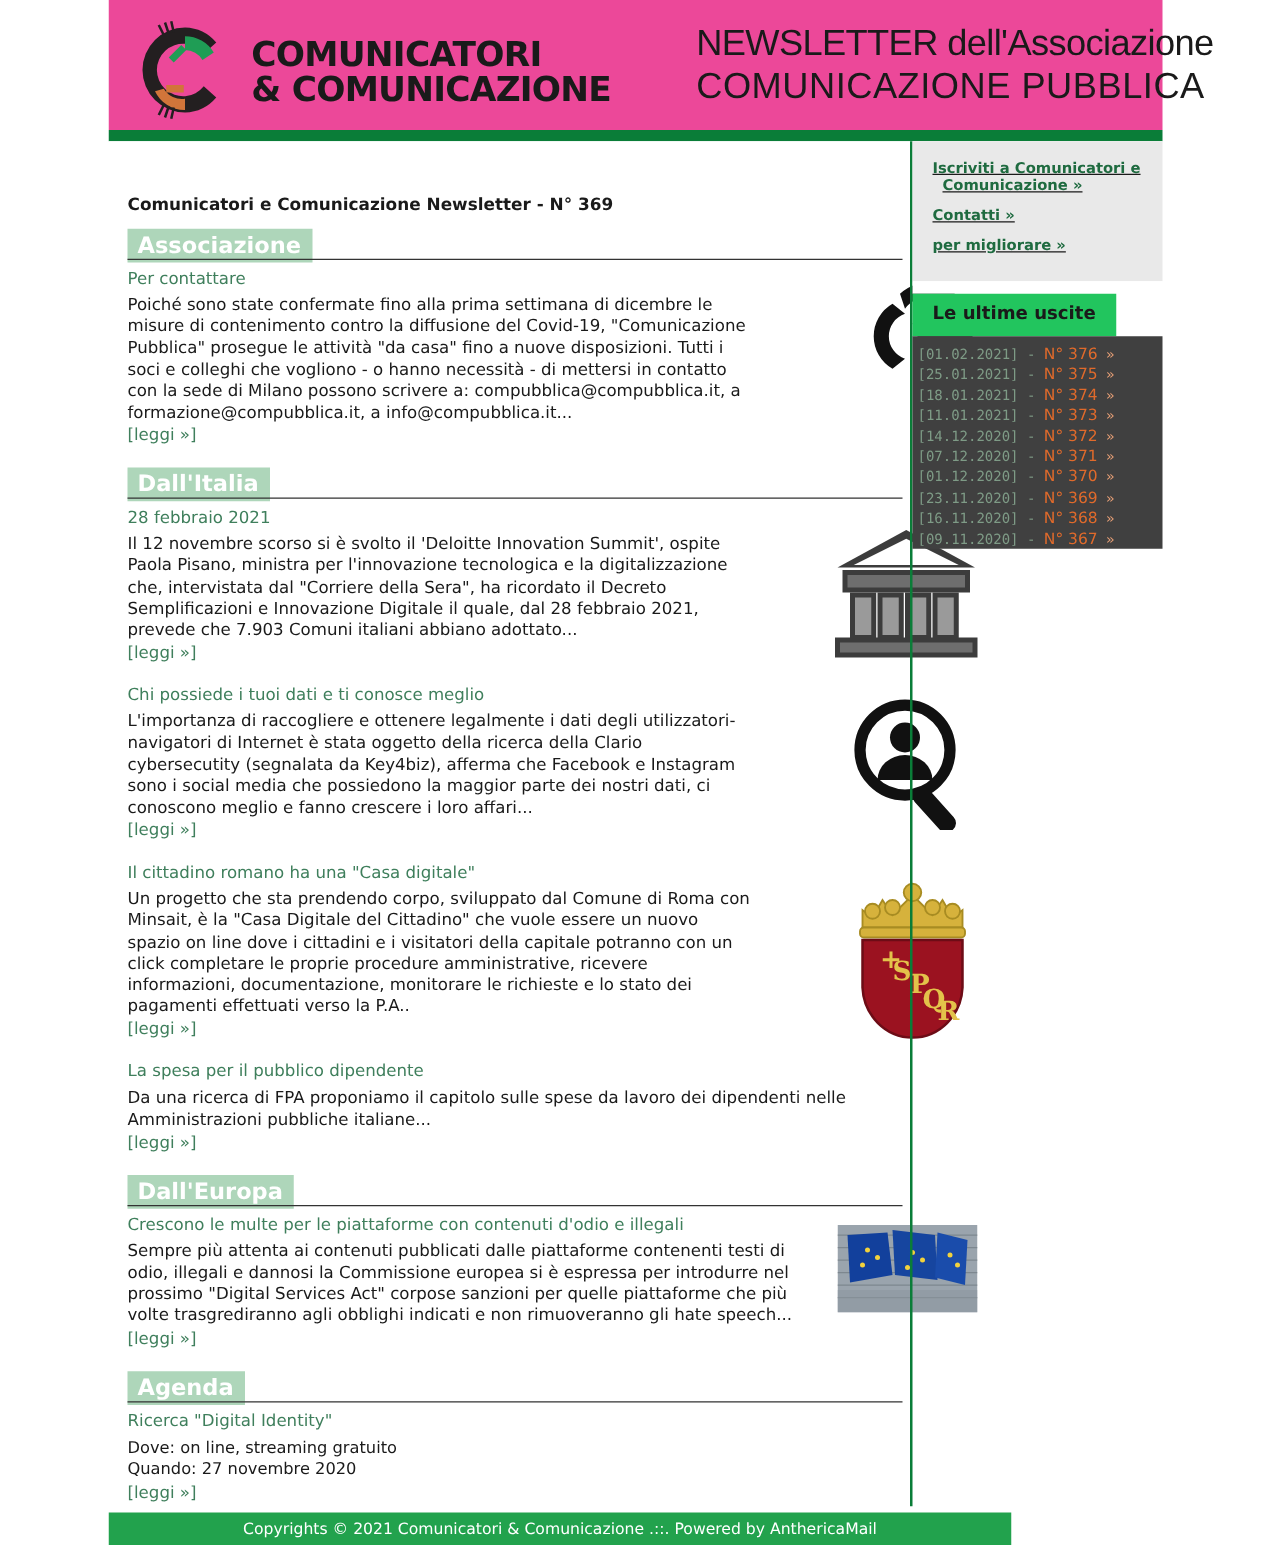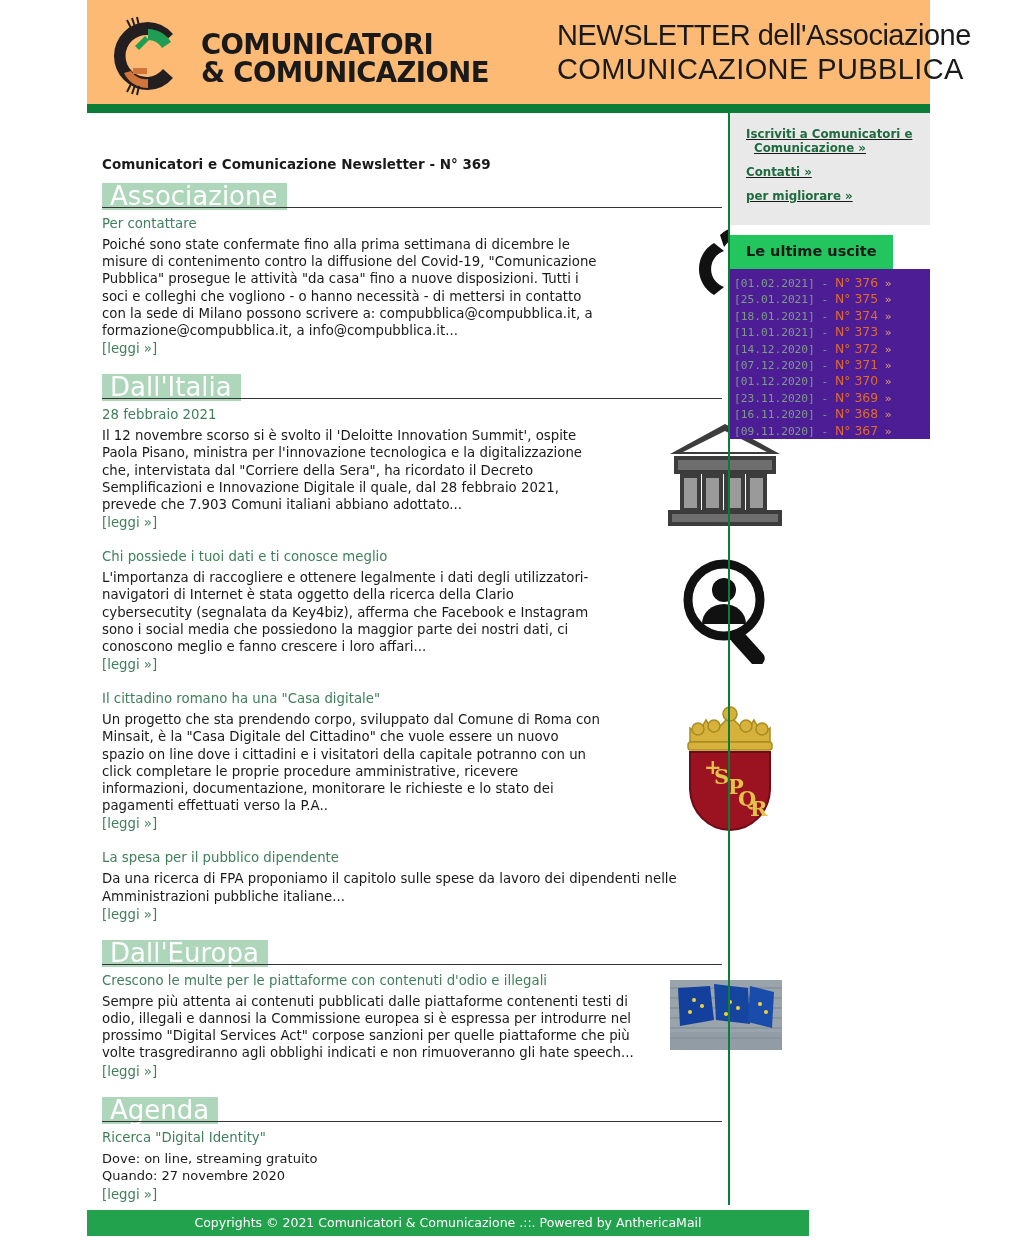--- a/index.html
+++ b/index.html
@@ -8,21 +8,21 @@
     background:#ffffff;
     font-family:"DejaVu Sans", sans-serif;
     color:#1a1a1a;
     overflow:hidden;
   }
   .page{position:relative;width:1024px;height:1240px;}
 
   
   .header{
     position:absolute;left:87px;top:0;width:843px;height:104px;
-    background:#fdba74;
+    background:#ec4899;
   }
   .logo-wrap{position:absolute;left:18px;top:10px;width:440px;height:88px;}
   .logo-mark{position:absolute;left:0;top:6px;width:86px;height:80px;}
   .logo-text{
     position:absolute;left:96px;top:20px;
     font-family:"DejaVu Sans", sans-serif;
     font-weight:bold;font-size:27.5px;line-height:28px;
     letter-spacing:-0.6px;color:#1a1a1a;
   }
   .logo-text div{white-space:nowrap;}
@@ -66,21 +66,21 @@
 
   .section{position:relative;margin-bottom:2px;}
   .section-head{
     position:relative;height:27px;margin-bottom:5px;
   }
   .section-head .chip{
     display:inline-block;
     background:#aed6ba;
     color:#ffffff;
     font-family:"DejaVu Sans", sans-serif;
-    font-weight:normal;font-size:26px;
+    font-weight:bold;font-size:18px;
     line-height:27px;
     padding:0 9px 0 8px;
     vertical-align:top;
   }
   .section-head .rule-vis{
     position:absolute;left:0;top:24px;width:620px;height:1px;background:#333333;
   }
 
   .article{position:relative;margin-bottom:16px;}
   .art-title{
@@ -123,21 +123,21 @@
   .side-link .ind{display:block;padding-left:8px;}
   .side-gap{height:10px;background:#ffffff;}
   .side-head{
     background:#22c55e;height:34px;width:163px;
   }
   .side-head span{
     display:block;padding:8px 0 0 16px;
     font-family:"DejaVu Sans", sans-serif;
     font-weight:bold;font-size:14.5px;color:#1a1a1a;
   }
-  .issues{padding:6px 0 0 4px;background:#4c1d95;}
+  .issues{padding:6px 0 0 4px;background:#404040;}
   .issue{
     font-family:"DejaVu Sans Mono", monospace;
     font-size:11.2px;line-height:15.4px;white-space:nowrap;
   }
   .issue .date{color:#7e9b86;}
   .issue .dash{color:#7e9b86;}
   .issue .num{color:#e06a2b;font-family:"DejaVu Sans", sans-serif;font-size:12.4px;}
   .issue .arr{color:#e8a077;}
 
   

